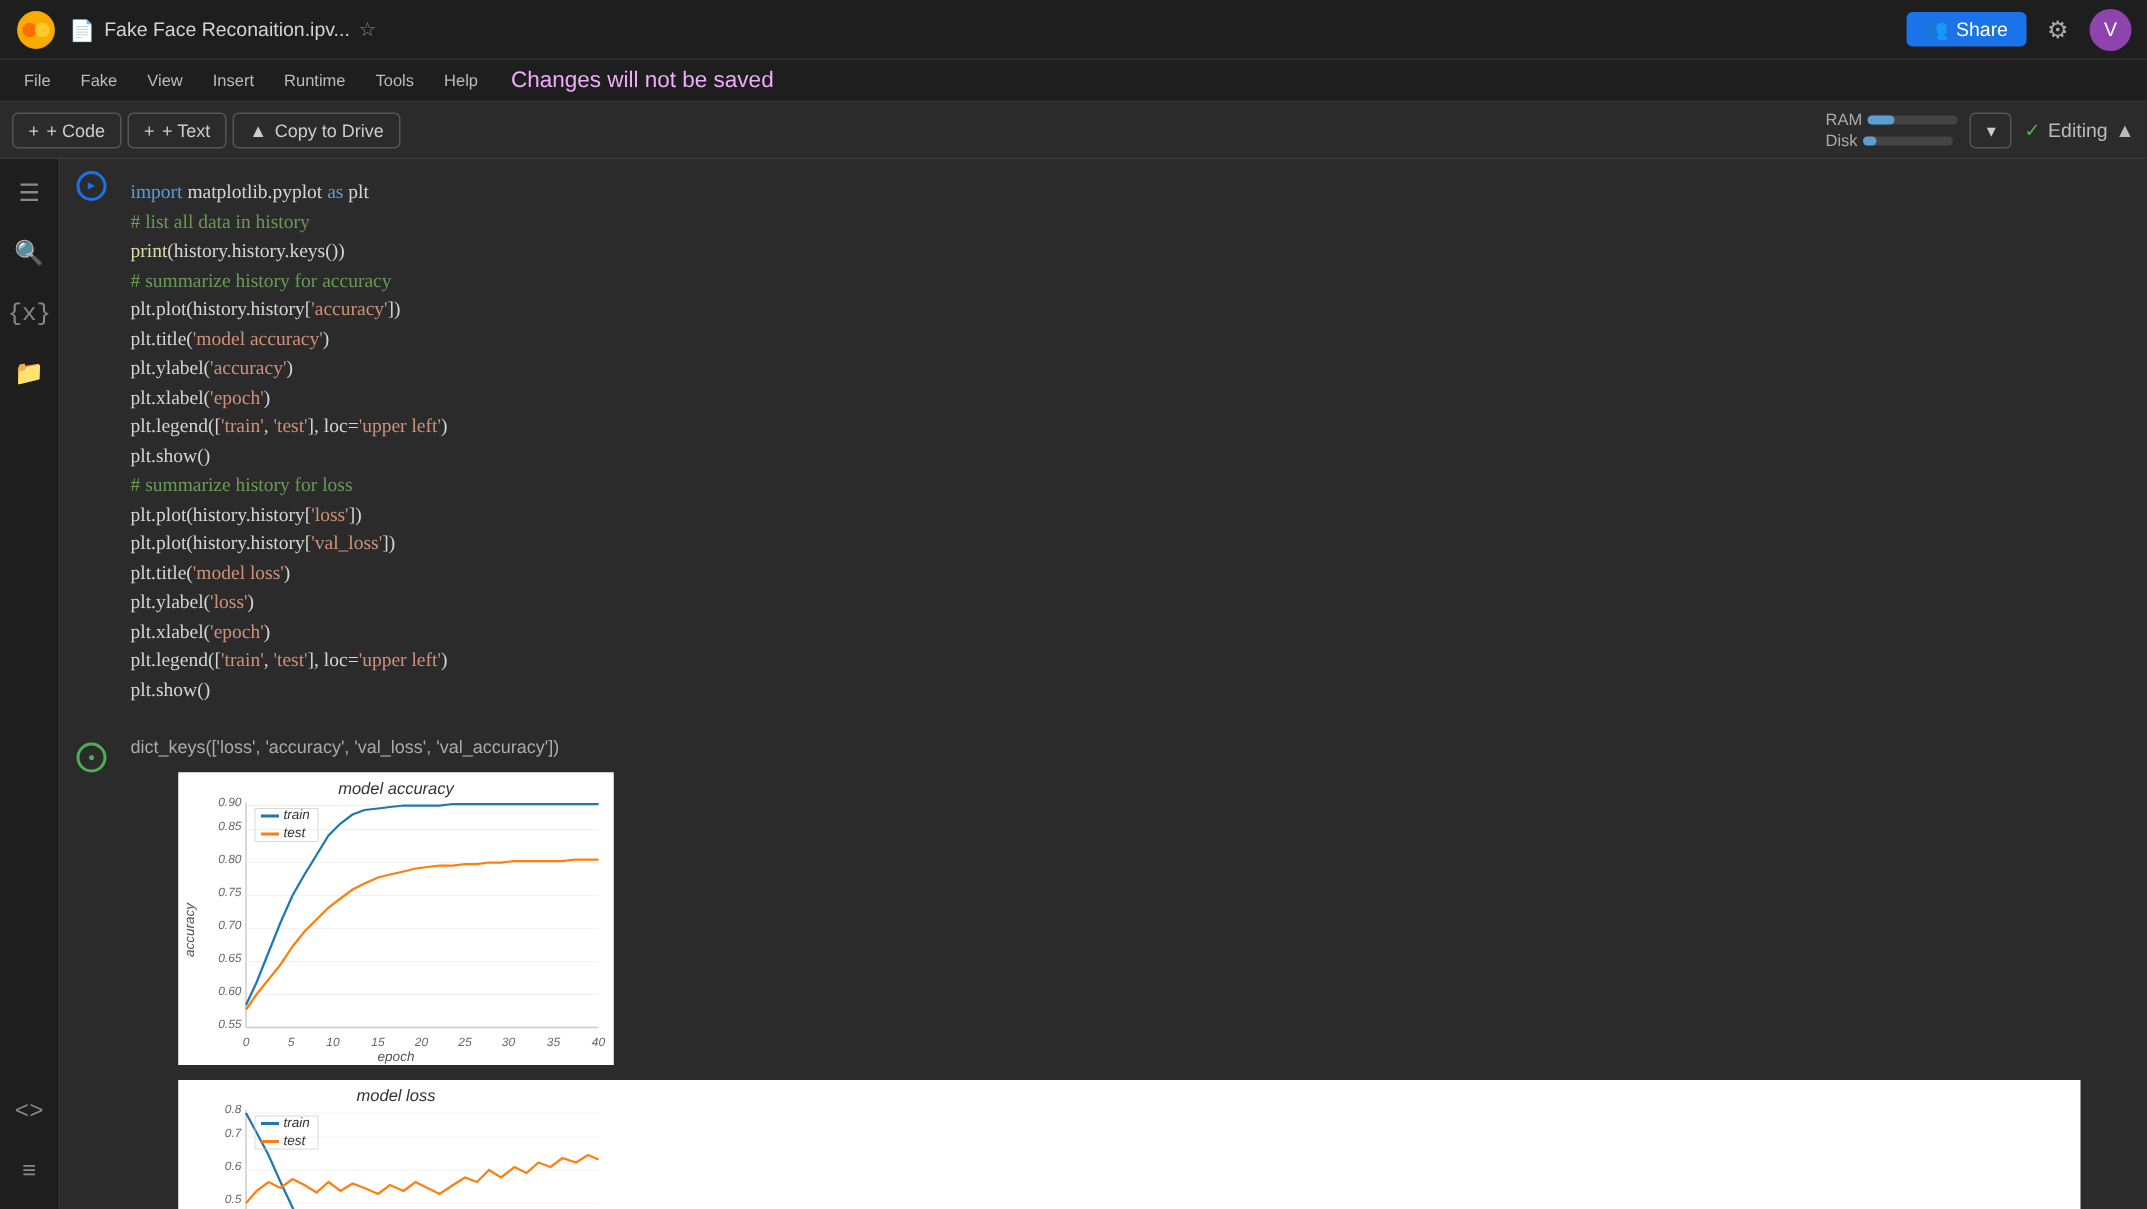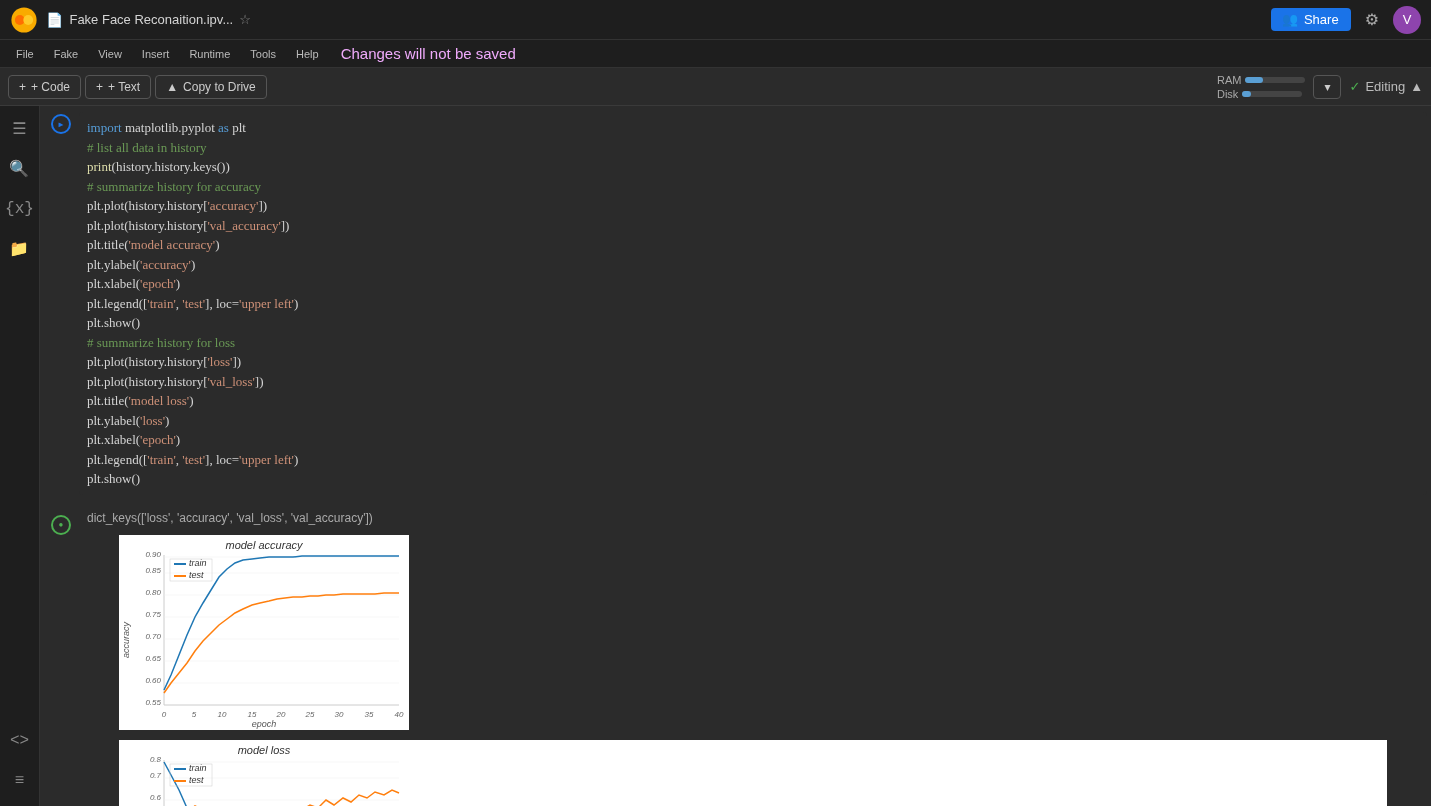--- a/index.html
+++ b/index.html
@@ -391,21 +391,20 @@
       <div class="cell-run-btn">
         <div class="run-circle active">▶</div>
       </div>
       <div class="cell-content">
         <div class="code-block">
           <div><span class="kw">import</span> <span class="plain">matplotlib.pyplot</span> <span class="kw">as</span> <span class="plain">plt</span></div>
           <div><span class="cmt"># list all data in history</span></div>
           <div><span class="fn">print</span><span class="paren">(</span><span class="plain">history.history.keys()</span><span class="paren">)</span></div>
           <div><span class="cmt"># summarize history for accuracy</span></div>
           <div><span class="plain">plt.plot(history.history[</span><span class="str">'accuracy'</span><span class="plain">])</span></div>
-          <div><span class="plain">plt.plot(history.history[</span><span class="str">'val_accuracy'</span><span class="plain">])</span></div>
           <div><span class="plain">plt.title(</span><span class="str">'model accuracy'</span><span class="plain">)</span></div>
           <div><span class="plain">plt.ylabel(</span><span class="str">'accuracy'</span><span class="plain">)</span></div>
           <div><span class="plain">plt.xlabel(</span><span class="str">'epoch'</span><span class="plain">)</span></div>
           <div><span class="plain">plt.legend([</span><span class="str">'train'</span><span class="plain">, </span><span class="str">'test'</span><span class="plain">], loc=</span><span class="str">'upper left'</span><span class="plain">)</span></div>
           <div><span class="plain">plt.show()</span></div>
           <div><span class="cmt"># summarize history for loss</span></div>
           <div><span class="plain">plt.plot(history.history[</span><span class="str">'loss'</span><span class="plain">])</span></div>
           <div><span class="plain">plt.plot(history.history[</span><span class="str">'val_loss'</span><span class="plain">])</span></div>
           <div><span class="plain">plt.title(</span><span class="str">'model loss'</span><span class="plain">)</span></div>
           <div><span class="plain">plt.ylabel(</span><span class="str">'loss'</span><span class="plain">)</span></div>

